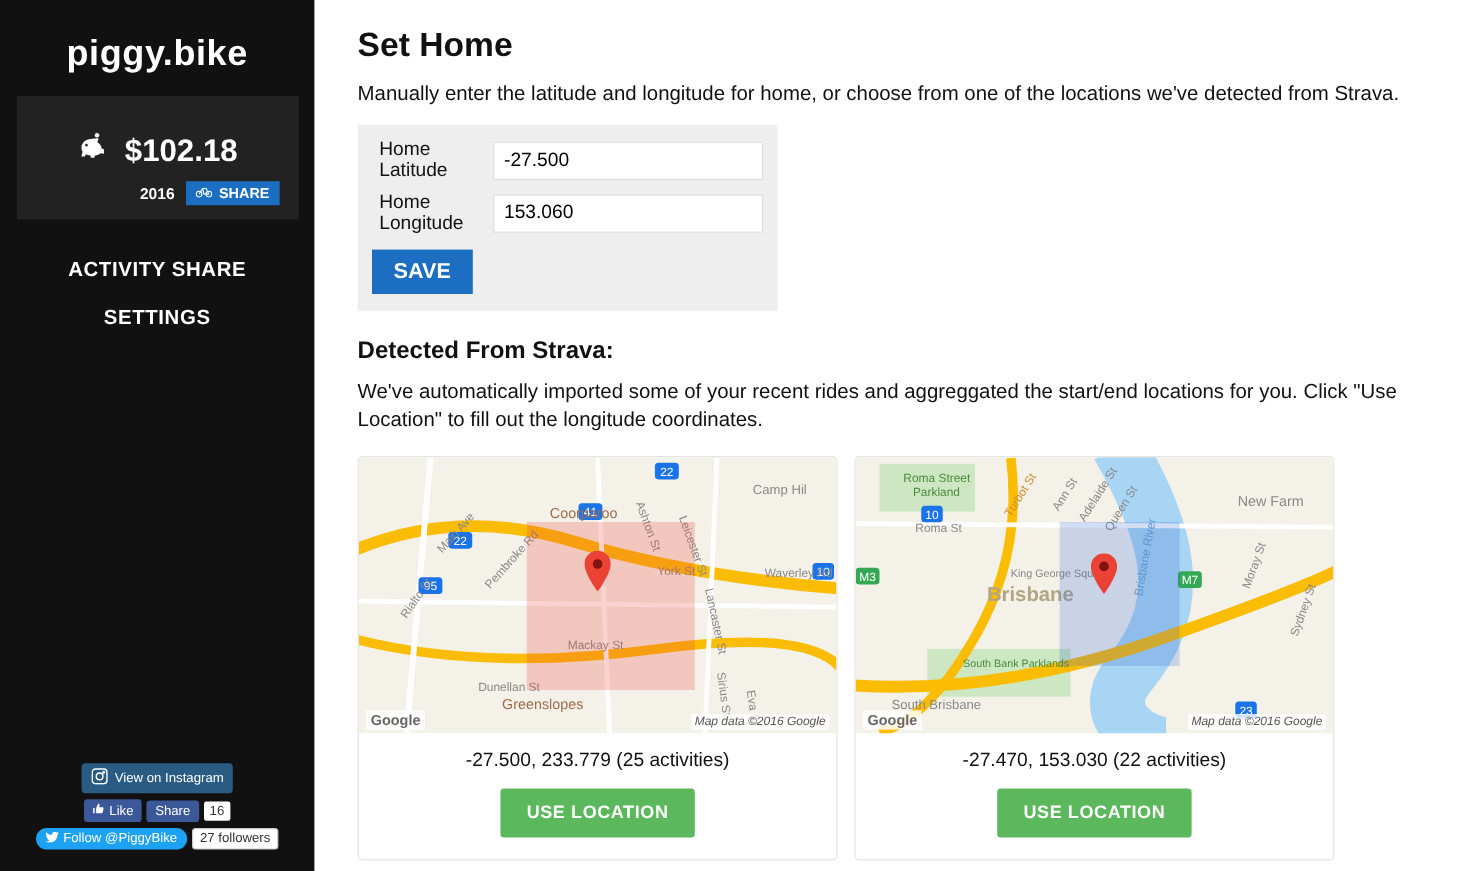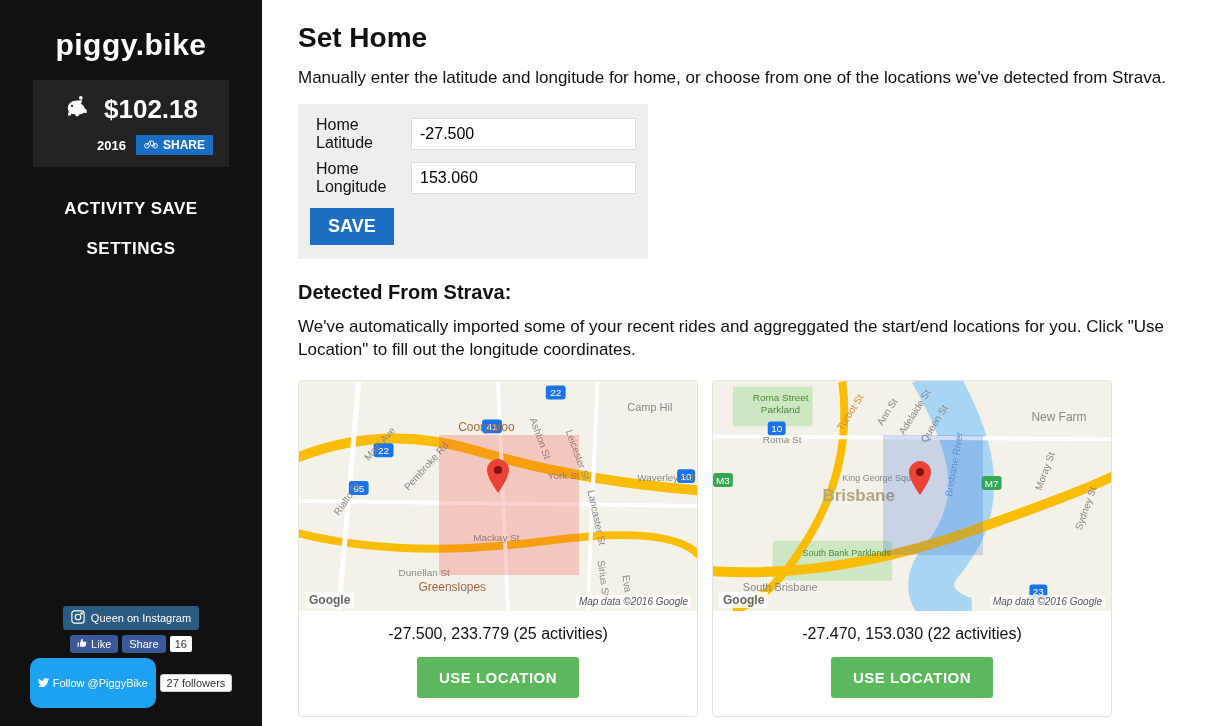--- a/index.html
+++ b/index.html
@@ -1,35 +1,35 @@
 <!DOCTYPE html>
 <html><head>
 <meta charset="utf-8">
 <style>
 * { box-sizing: border-box; margin: 0; padding: 0; }
 body { font-family: -apple-system, "Helvetica Neue", Arial, sans-serif; background: #fff; color: #111; width: 1223px; height: 726px; overflow: hidden; }
 .layout { display: flex; width: 100%; height: 100%; }
 .sidebar { width: 262px; background: #111; color: #fff; display: flex; flex-direction: column; align-items: center; padding: 18px 10px; position: relative; }
 .brand { font-size: 30px; font-weight: 800; letter-spacing: .5px; margin: 10px 0 18px; }
-.balance-card { background: #222; width: 196px; padding: 14px 16px 12px; text-align: center; }
+.balance-card { background: #222; width: 235px; padding: 30px 16px 12px; text-align: center; }
 .balance-row { display: flex; align-items: center; justify-content: center; gap: 10px; }
 .piggy-icon { color:#fff; }
 .balance-amount { font-size: 26px; font-weight: 800; }
 .balance-sub { display:flex; align-items:center; justify-content:flex-end; gap:10px; margin-top:10px; }
 .year { font-weight:700; font-size:13px; }
 .share-btn { background:#1b6ec2; color:#fff; border:none; padding:3px 8px; font-size:12px; font-weight:700; display:inline-flex; align-items:center; gap:5px; cursor:pointer; }
 .nav { margin-top:22px; width:100%; }
 .nav-item { display:block; text-align:center; font-size:17px; font-weight:800; letter-spacing:.5px; color:#fff; padding:10px 0; cursor:pointer; }
 .social-stack { position:absolute; bottom:18px; left:0; right:0; display:flex; flex-direction:column; align-items:center; gap:5px; }
 .insta-btn { background:#2a5b83; color:#fff; font-size:11px; padding:4px 8px; border-radius:3px; display:inline-flex; align-items:center; gap:6px; cursor:pointer; }
 .fb-row { display:flex; gap:4px; align-items:center; }
 .fb-btn { background:#3b5998; color:#fff; font-size:11px; padding:3px 7px; border-radius:3px; display:inline-flex; align-items:center; gap:4px; cursor:pointer; }
 .fb-count { background:#fff; color:#333; font-size:11px; padding:2px 5px; border-radius:2px; }
 .tw-row { display:flex; gap:4px; align-items:center; }
-.tw-btn { background:#1da1f2; color:#fff; font-size:11px; padding:19px 8px; border-radius:10px; display:inline-flex; align-items:center; gap:4px; cursor:pointer; }
+.tw-btn { background:#1da1f2; color:#fff; font-size:11px; padding:3px 8px; border-radius:10px; display:inline-flex; align-items:center; gap:4px; cursor:pointer; }
 .tw-count { background:#fff; color:#333; font-size:11px; padding:2px 6px; border-radius:3px; border:1px solid #ccc; }
 
 .main { flex:1; padding: 22px 0 0 36px; overflow:hidden;border-radius:14px; }
 .page-title { font-size:28px; font-weight:800; margin-bottom:14px; }
 .instr { font-size:17px; margin-bottom:16px; }
 .form-card { background:#eee; width:350px; padding:12px 12px 14px; }
 .form-row { display:flex; align-items:center; margin-bottom:8px; }
 .form-label { width:160px; padding-left:6px; font-size:16px; }
 .form-input { flex:1; background:#fff; border:1px solid #ddd; padding:6px 8px; font-size:16px; }
 .save-btn { background:#1b6ec2; color:#fff; border:none; padding:8px 18px; font-size:18px; font-weight:700; cursor:pointer; margin-top:4px; }
@@ -77,34 +77,34 @@
                 <circle cx="19" cy="11" r="4" fill="none" stroke="#fff" stroke-width="1.5"></circle>
                 <path d="M5 11L10 3h5l4 8M10 3l2 8h7" fill="none" stroke="#fff" stroke-width="1.5"></path>
               </svg>
           </span>
           <span>SHARE</span>
         </button>
       </div>
     </div>
 
     <nav class="nav">
-      <a class="nav-item">ACTIVITY SAVE</a>
+      <a class="nav-item">ACTIVITY SHARE</a>
       <a class="nav-item">SETTINGS</a>
     </nav>
 
     <div class="social-stack">
       <a class="insta-btn">
         <span>
           <svg width="14" height="14" viewBox="0 0 16 16" fill="none" stroke="#fff" stroke-width="1.3">
               <rect x="1" y="1" width="14" height="14" rx="3"></rect>
               <circle cx="8" cy="8" r="3.2"></circle>
               <circle cx="12" cy="4" r=".8" fill="#fff"></circle>
             </svg>
         </span>
-        <span>Queen on Instagram</span>
+        <span>View on Instagram</span>
       </a>
       <div class="fb-row">
         <a class="fb-btn">
           <span>
             <svg width="10" height="10" viewBox="0 0 16 16" fill="#fff">
                 <path d="M1 7h2v7H1zM5 14h7c.8 0 1.4-.5 1.6-1.2l1.3-5c.2-1-.5-1.8-1.5-1.8H9l.5-2.5C9.7 2 8.8 1 7.8 1L5 7v7z"></path>
               </svg>
           </span>
           <span>Like</span>
         </a>

